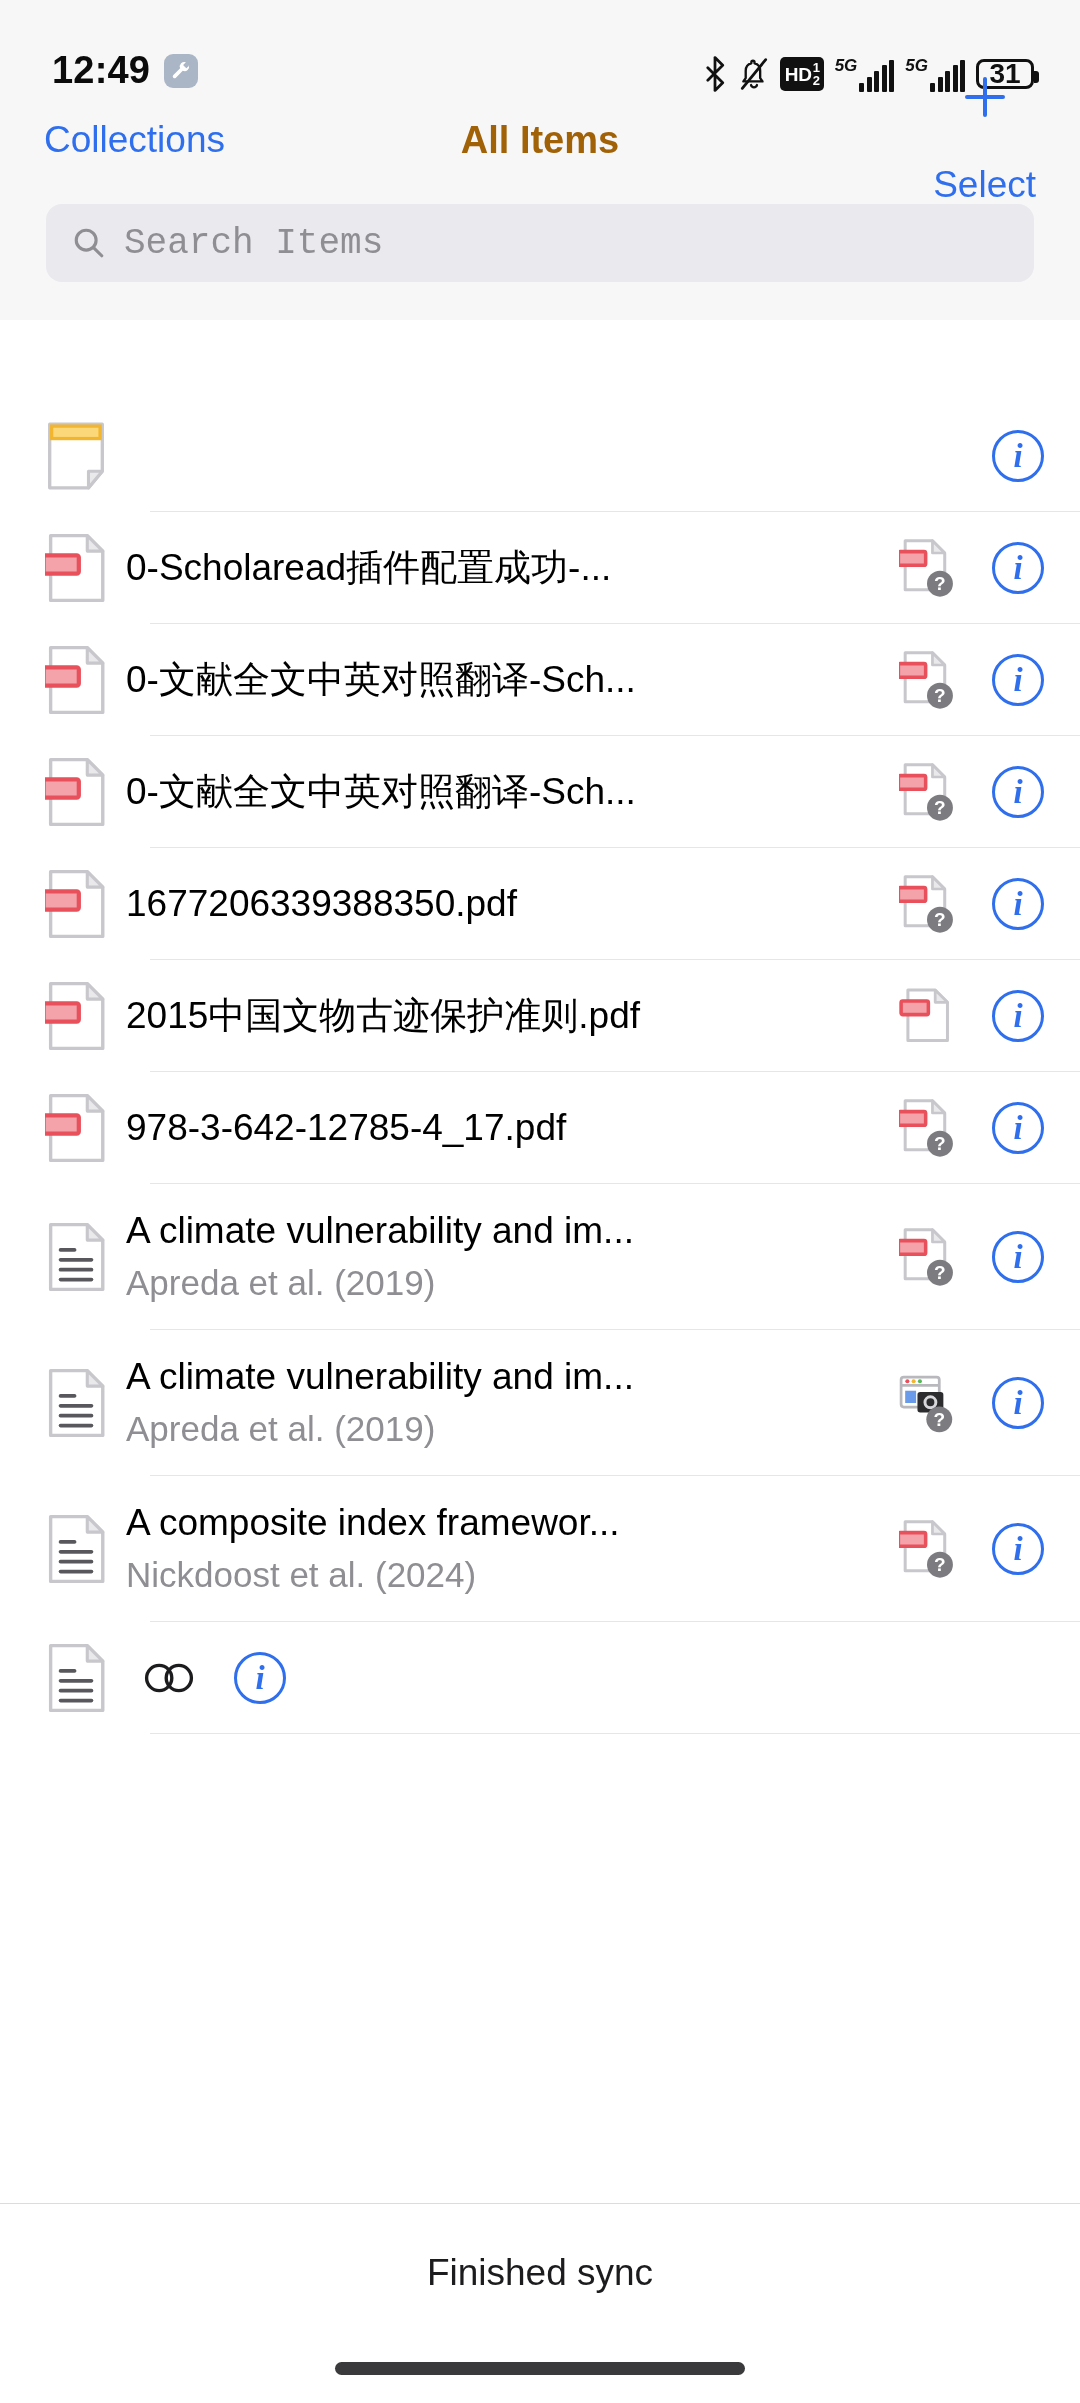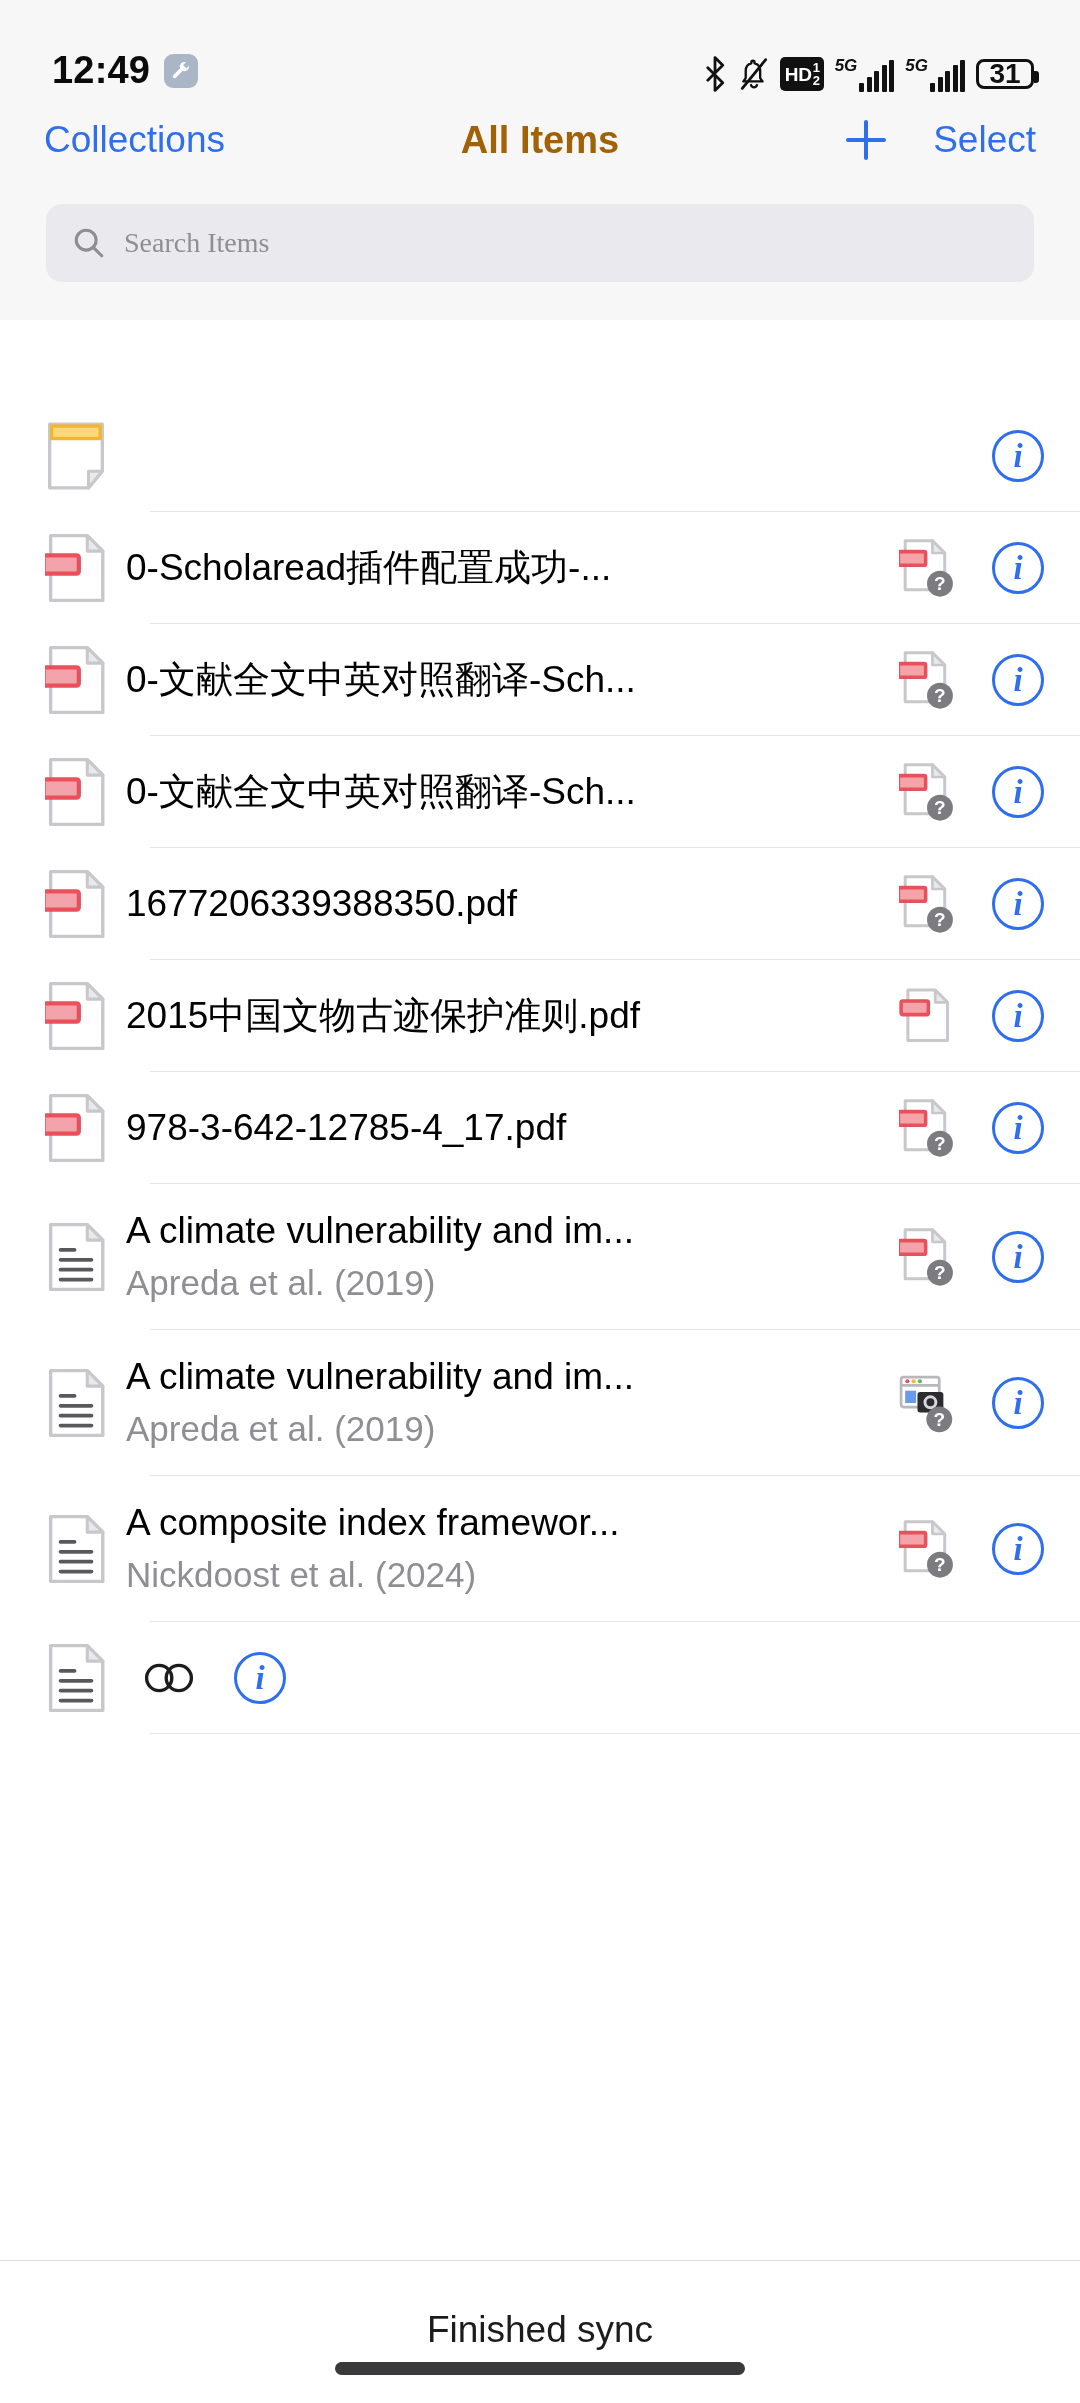--- a/index.html
+++ b/index.html
@@ -61,39 +61,39 @@
     padding: 0 44px; position:relative;
   }
   .nav-btn {
     font-size: 37px; color:#2f6fed; background:none; border:none;
     font-family: inherit; cursor:pointer; white-space:nowrap;
   }
   .nav-title {
     position:absolute; left:0; right:0; text-align:center;
     font-size: 38px; font-weight: 700; color:#a16207; pointer-events:none;
   }
-  .nav-right { margin-left:auto; display:flex; align-items:center; gap:44px; z-index:2; }
+  .nav-right { margin-left:auto; display:flex; align-items:center; gap:44px; z-index:2;flex-direction:column; }
   .plus-btn {
     width:46px; height:46px; position:relative; background:none; border:none; cursor:pointer;
   }
   .plus-btn:before, .plus-btn:after {
     content:""; position:absolute; background:#2f6fed; border-radius:2px;
   }
   .plus-btn:before { left:50%; top:3px; width:4px; height:40px; transform:translateX(-50%); }
   .plus-btn:after { top:50%; left:3px; height:4px; width:40px; transform:translateY(-50%); }
 
   
   .search-wrap { padding: 16px 46px 38px; }
   .searchbar {
     height: 78px; background:#e9e9ee; border-radius:16px;
     display:flex; align-items:center; padding: 0 26px; gap:18px;
   }
   .search-input {
     flex:1; border:none; background:transparent; outline:none;
-    font-family:Liberation Serif, serif; font-size:28px; color:#a21caf;
+    font-family:Liberation Mono, monospace; font-size:36px; color:#a21caf;
   }
   .search-input::placeholder { color:#8e8e93; opacity:1; }
 
   
   .list {
     position:absolute; top:400px; left:0; right:0; bottom:0;
     background:#fff; overflow:hidden;
   }
   .row {
     display:flex; align-items:center;
@@ -118,21 +118,21 @@
   .info-btn {
     width:52px; height:52px; border:3.5px solid #2f6fed; border-radius:50%;
     display:flex; align-items:center; justify-content:center;
     color:#2f6fed; font-size:33px; font-family:"Liberation Serif", serif;
     font-style:italic; font-weight:700; background:none; cursor:pointer; line-height:1;
   }
   .tall { height: 146px; }
 
   
   .toolbar {
-    position:absolute; left:0; right:0; bottom:0; height:143px;
+    position:absolute; left:0; right:0; bottom:0; height:200px;
     background:#ffffff; border-top:1px solid #dcdce0;
     display:flex; flex-direction:column; align-items:center;
   }
   .toolbar-status { margin-top:48px; font-size:37px; color:#1c1c1e; }
   .home-indicator {
     position:absolute; bottom:28px; left:50%; transform:translateX(-50%);
     width:410px; height:13px; background:#3a3a3c; border-radius:7px;
   }
   svg { display:block; }
 </style>

